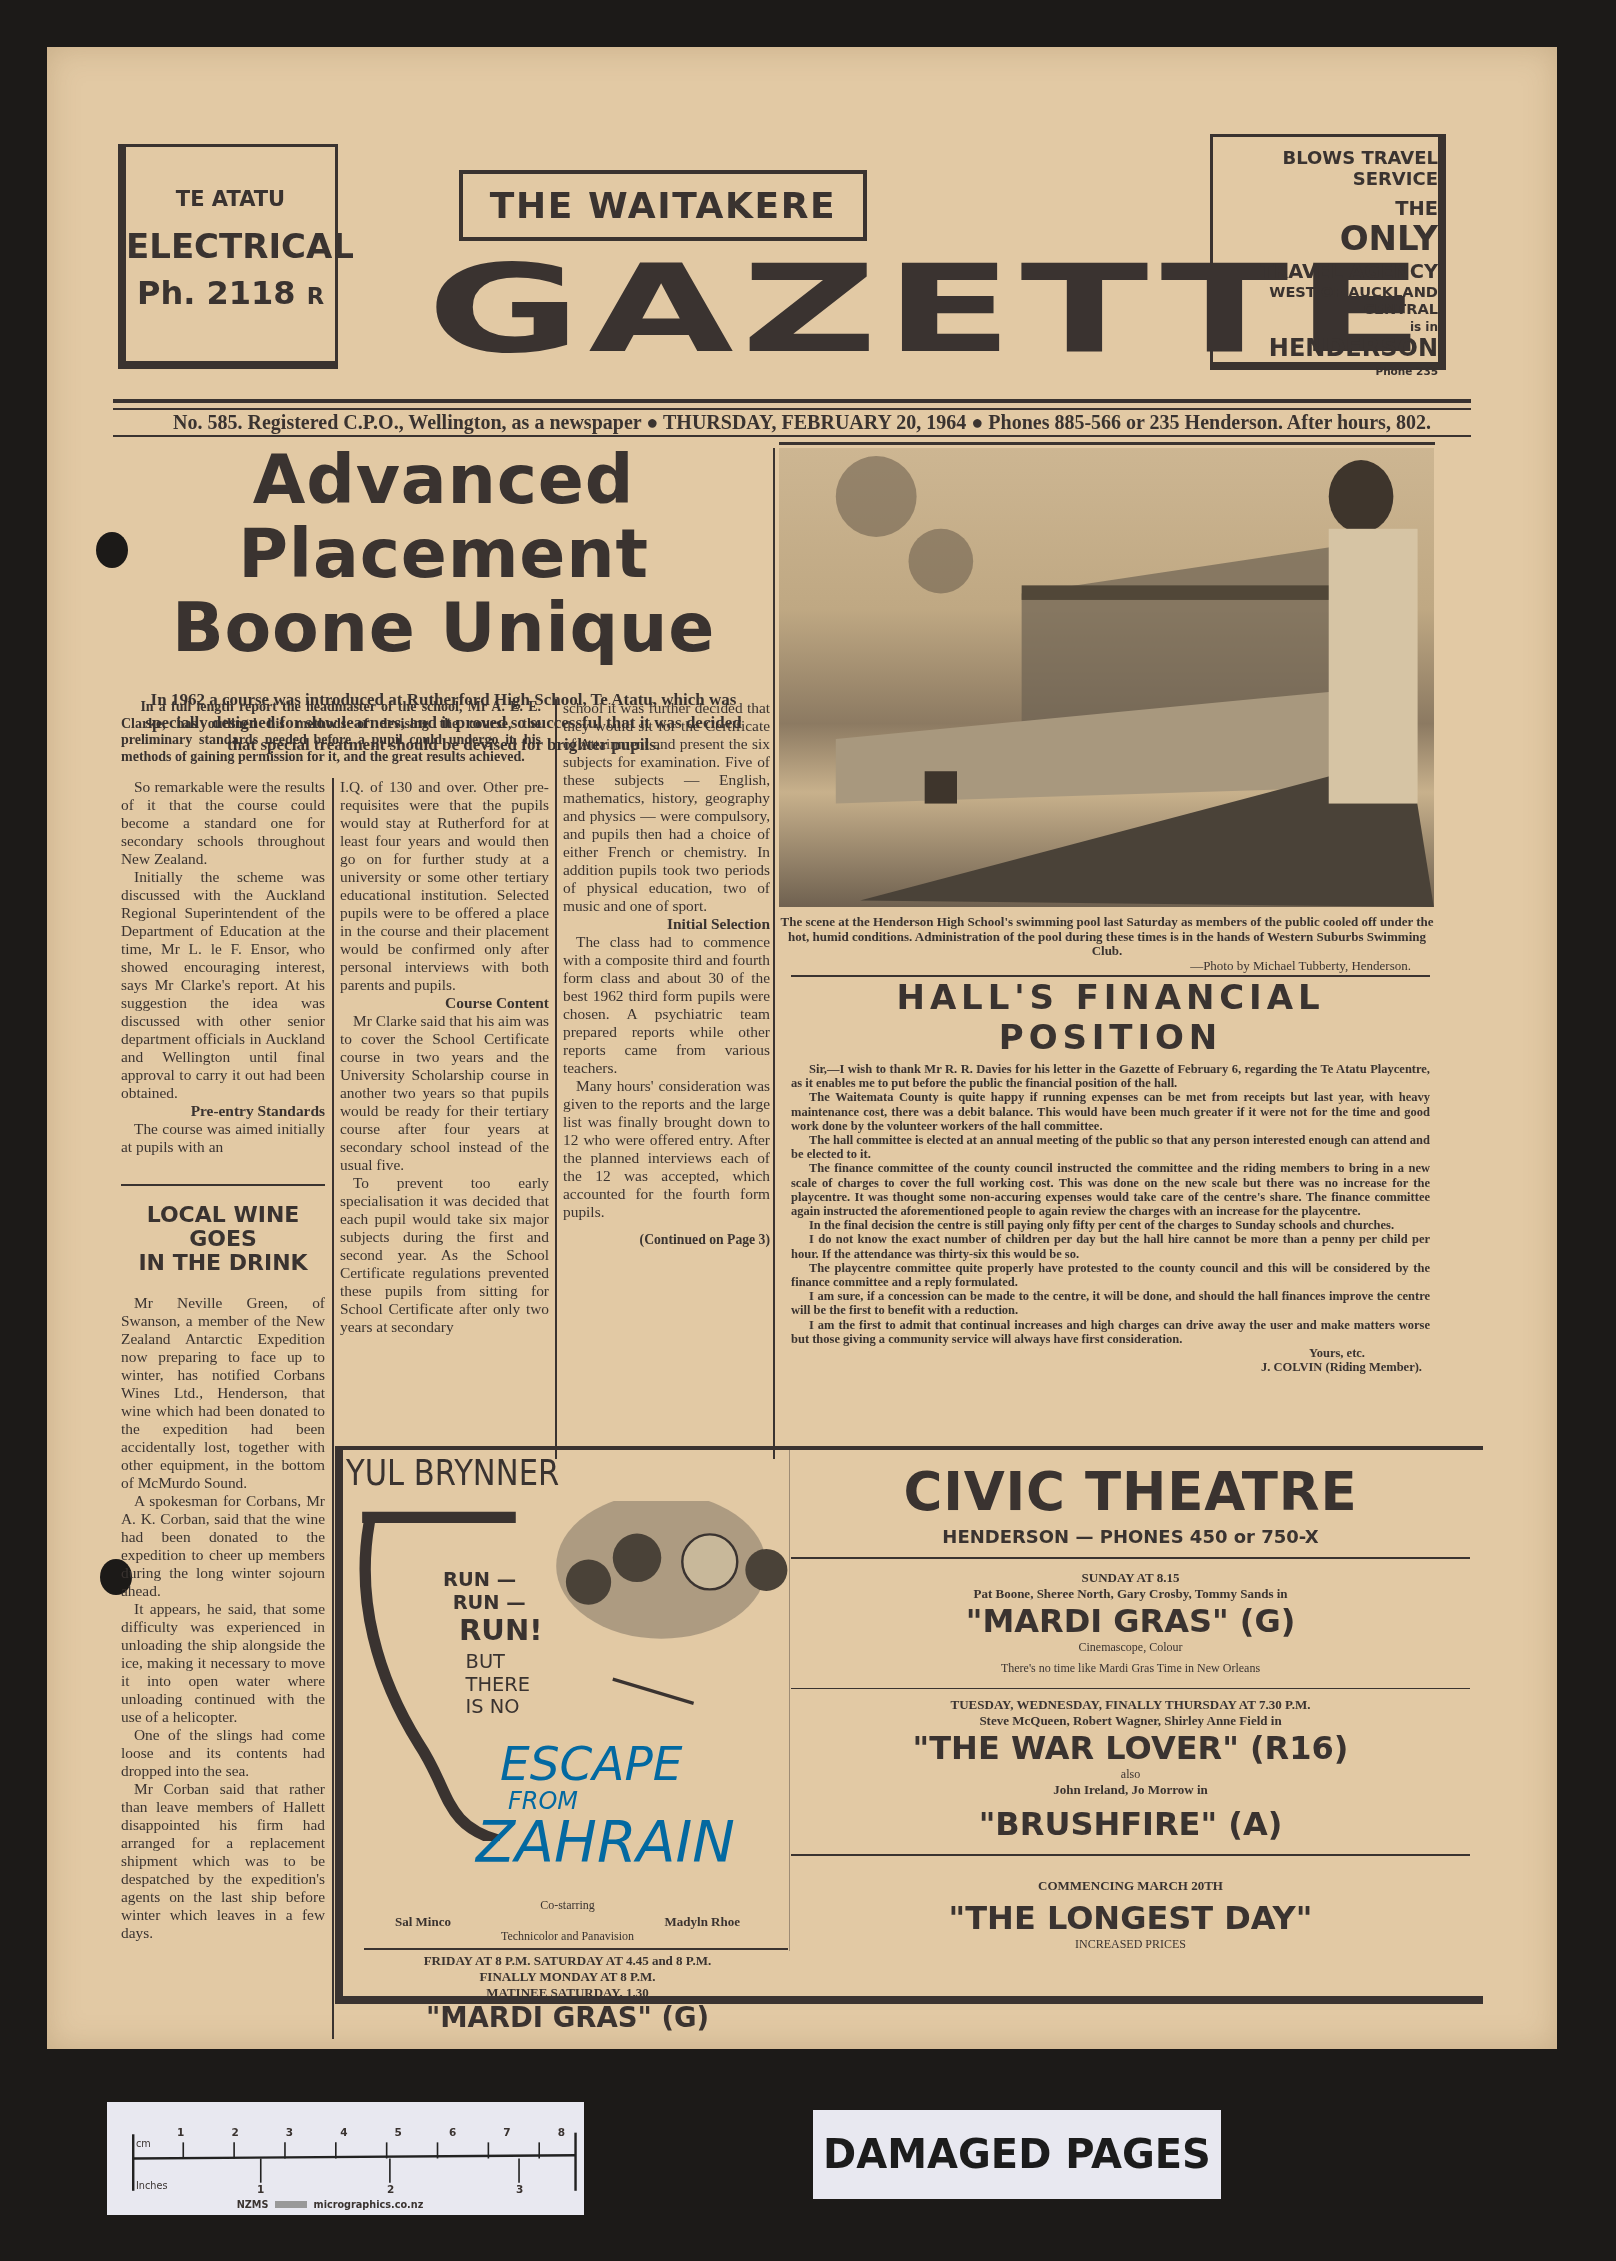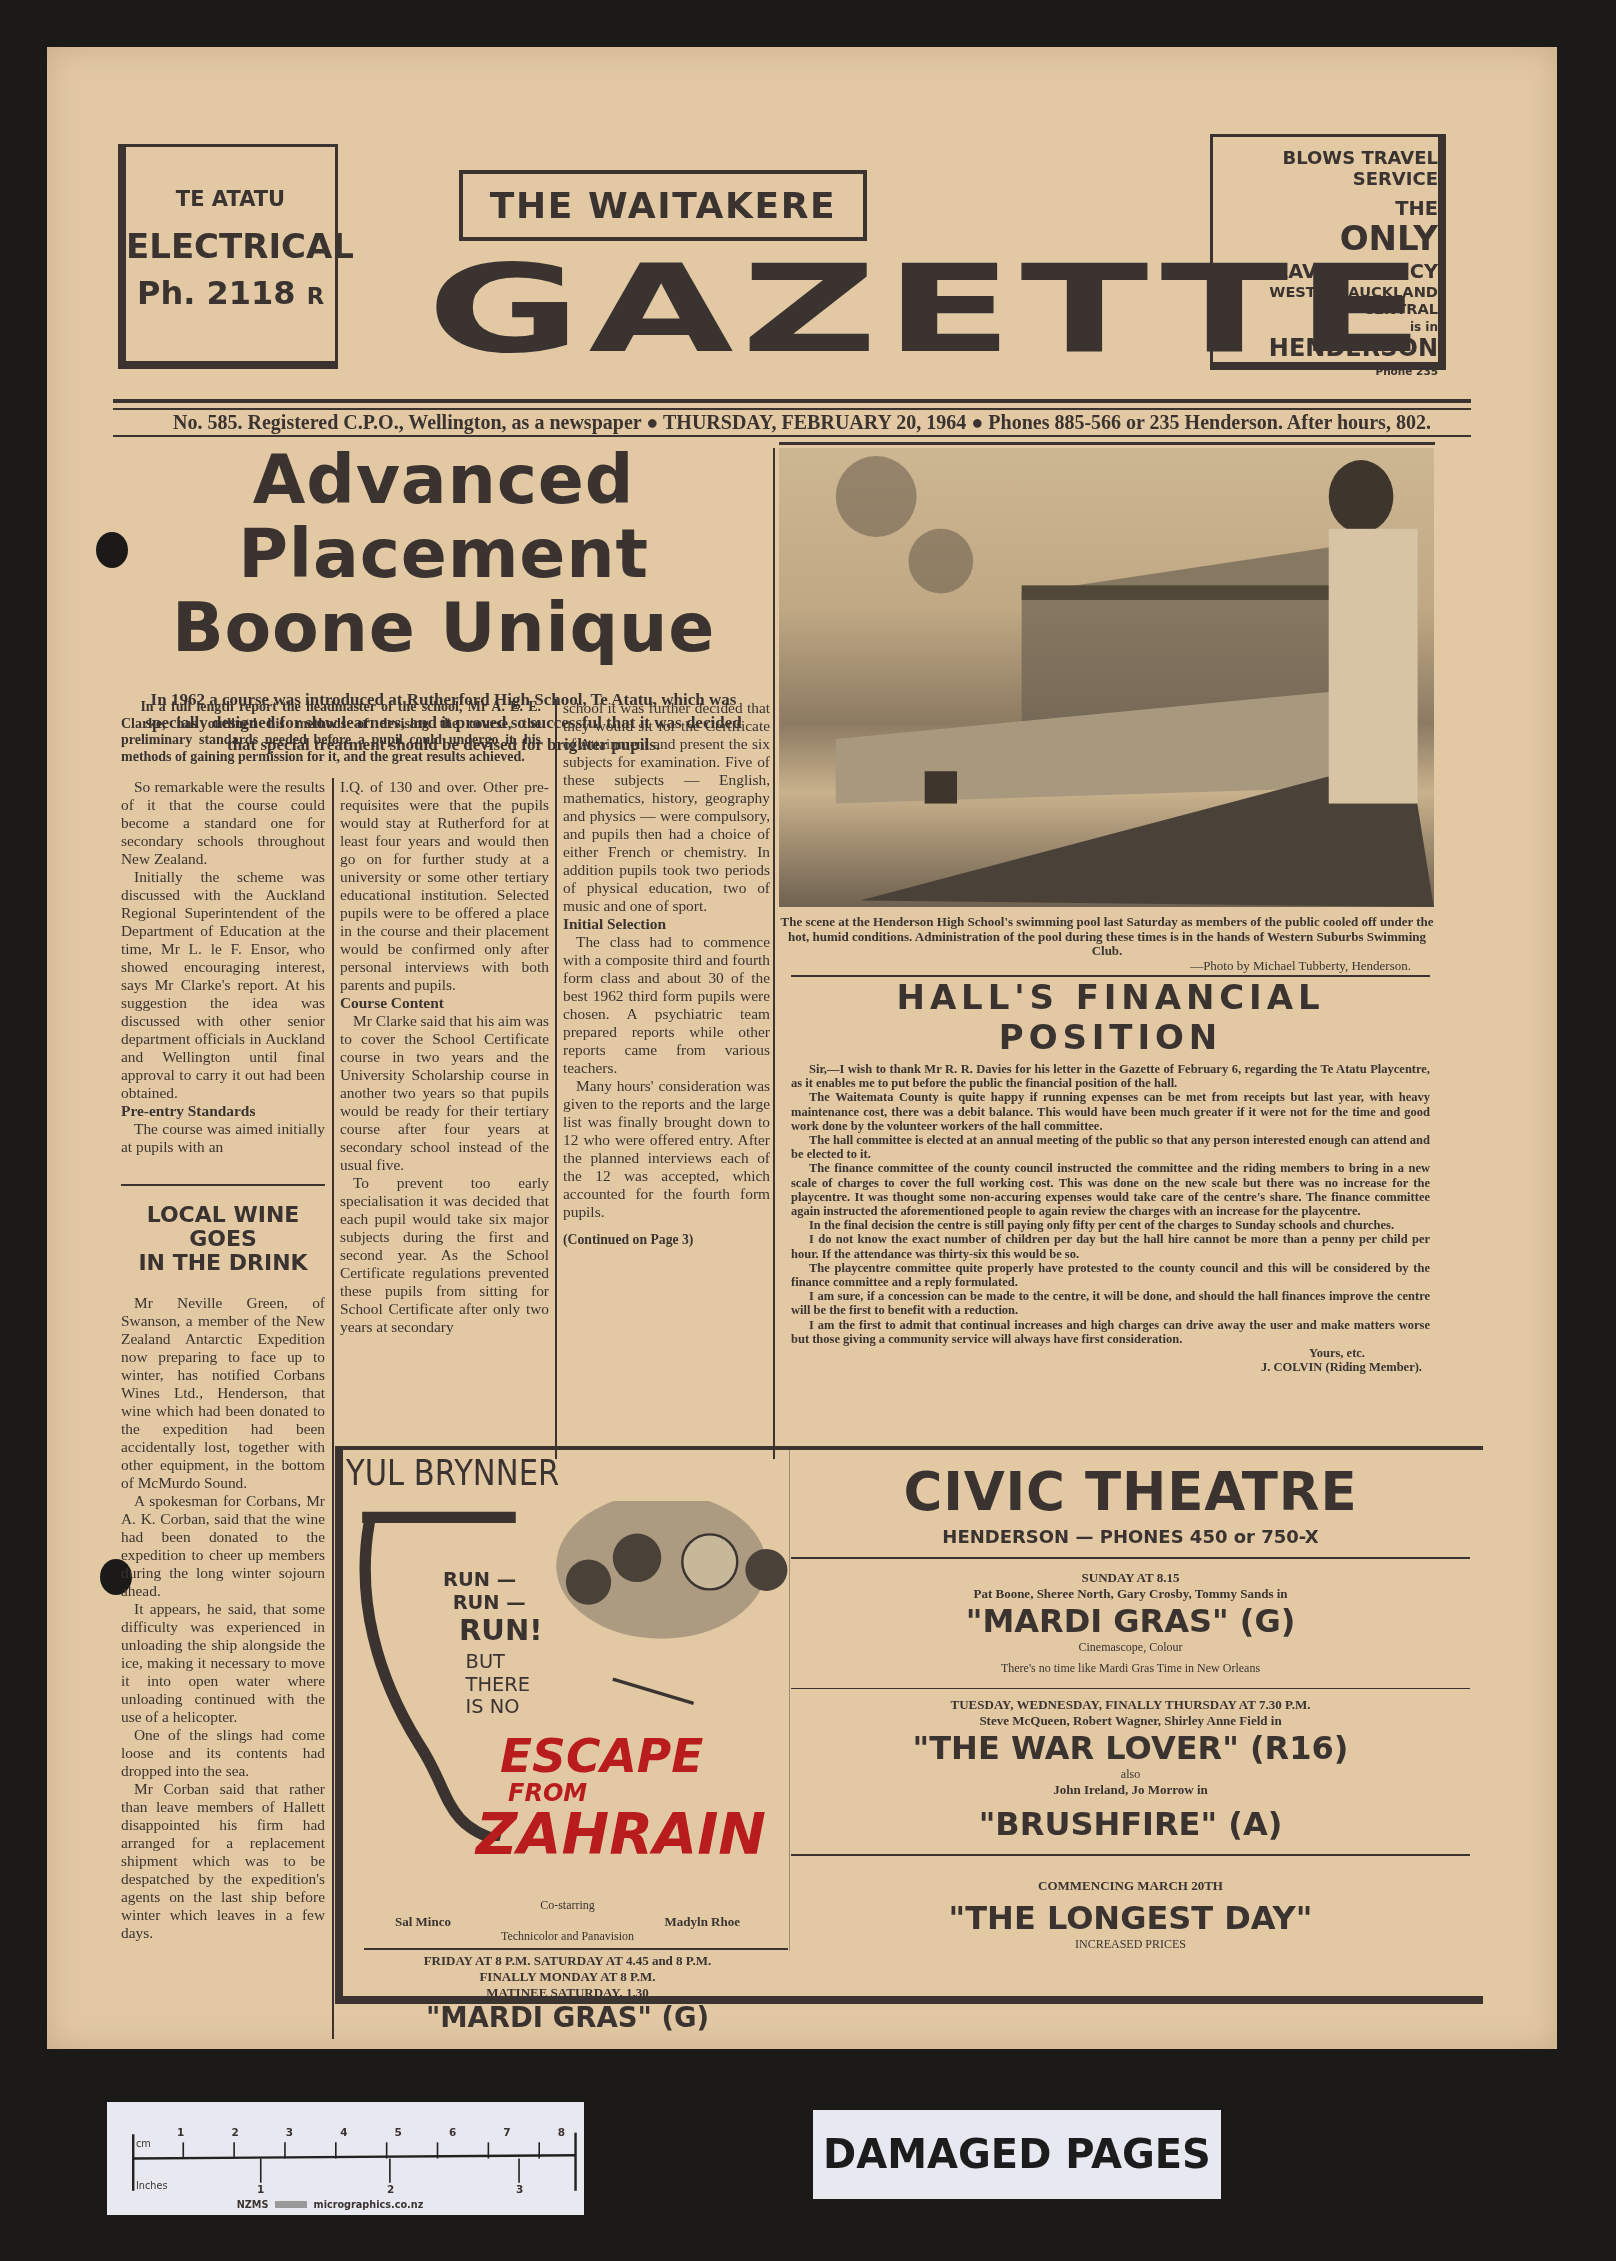--- a/index.html
+++ b/index.html
@@ -19,21 +19,21 @@
   .mast-title { font-family: "DejaVu Sans", sans-serif; font-weight: bold; font-size: 36px; line-height: 63px; letter-spacing: 1.6px; }
   .gazette { position: absolute; left: 404px; top: 243px; font-family: "DejaVu Sans", sans-serif; font-weight: 900; font-size: 121px; letter-spacing: 4.9px; color: #3a3330; transform: scaleX(1.55); transform-origin: left top; line-height: 121px; }
 
   .rule { position: absolute; background: #3a3330; }
   .dateline { position: absolute; left: 0; width: 100%; text-align: center; font-family: "Liberation Serif", serif; font-weight: bold; font-size: 20px; }
 
   .headline { font-family: "DejaVu Sans", sans-serif; font-weight: bold; font-size: 68px; line-height: 74px; text-align: center; letter-spacing: 0.8px; }
   .standfirst { font-weight: bold; font-size: 17px; line-height: 22.6px; text-align: center; }
   .col { font-size: 15.4px; line-height: 18px; text-align: justify; }
   .col p { text-indent: 13px; }
-  .col .sub { text-align: left; font-weight: bold; text-indent: 0; }
+  .col .sub { text-align: right; font-weight: bold; text-indent: 0; }
   .intro { font-weight: bold; font-size: 14px; line-height: 16.6px; text-align: justify; }
   .intro p { text-indent: 19.4px; }
   .vdiv { position: absolute; width: 1.6px; background: #3a3330; }
 
   .wine-head { font-family: "DejaVu Sans", sans-serif; font-weight: bold; font-size: 22px; line-height: 24px; text-align: center; }
 
   .photo { position: absolute; left: 732px; top: 401px; width: 655px; height: 459px;
     background: linear-gradient(180deg, #cdb692 0%, #bfa883 35%, #8c7a62 60%, #c8b18c 75%, #6f6150 100%); overflow: hidden; }
   .caption { font-weight: bold; font-size: 13px; line-height: 14.6px; text-align: center; }
   .hall-head { font-family: "DejaVu Sans", sans-serif; font-weight: bold; font-size: 34px; letter-spacing: 4.9px; text-align: center; }
@@ -185,21 +185,21 @@
       <line x1="330" y1="220" x2="430" y2="250" stroke="#3a3330" stroke-width="4"></line>
     </svg>
     <div class="abs" style="left:97px; top:117px; font-family:'DejaVu Sans',sans-serif; font-weight:bold; font-size:19.4px; line-height:22.6px;">
       <div>RUN —</div>
       <div style="padding-left:9.7px;">RUN —</div>
       <div style="font-size:29px; line-height:32px; padding-left:16px;">RUN!</div>
       <div style="font-weight:normal; padding-left:22.6px; margin-top:4.9px;">BUT</div>
       <div style="font-weight:normal; padding-left:22.6px;">THERE</div>
       <div style="font-weight:normal; padding-left:22.6px;">IS NO</div>
     </div>
-    <div class="abs" style="left:154px; top:279px; font-family:'DejaVu Sans',sans-serif; font-weight:700; color:#b91c1c;">
+    <div class="abs" style="left:154px; top:287px; font-family:'DejaVu Sans',sans-serif; font-weight:400; color:#0369a1;">
       <div style="font-size:47px; line-height:49px; font-style:italic;">ESCAPE</div>
       <div style="font-size:24px; line-height:26px; padding-left:8px; font-style:italic;">FROM</div>
       <div style="font-size:57px; line-height:57px; margin-left:-24px; font-style:italic;">ZAHRAIN</div>
     </div>
     <div class="abs tiny" style="left:0; top:446px; width:443px;">Co-starring</div>
     <div class="abs small-caps" style="left:0; top:462px; width:443px; display:flex; justify-content:space-between; padding:0 49px;">
       <span>Sal Minco</span>
       <span>Madyln Rhoe</span>
     </div>
     <div class="abs tiny" style="left:0; top:477px; width:443px;">Technicolor and Panavision</div>

